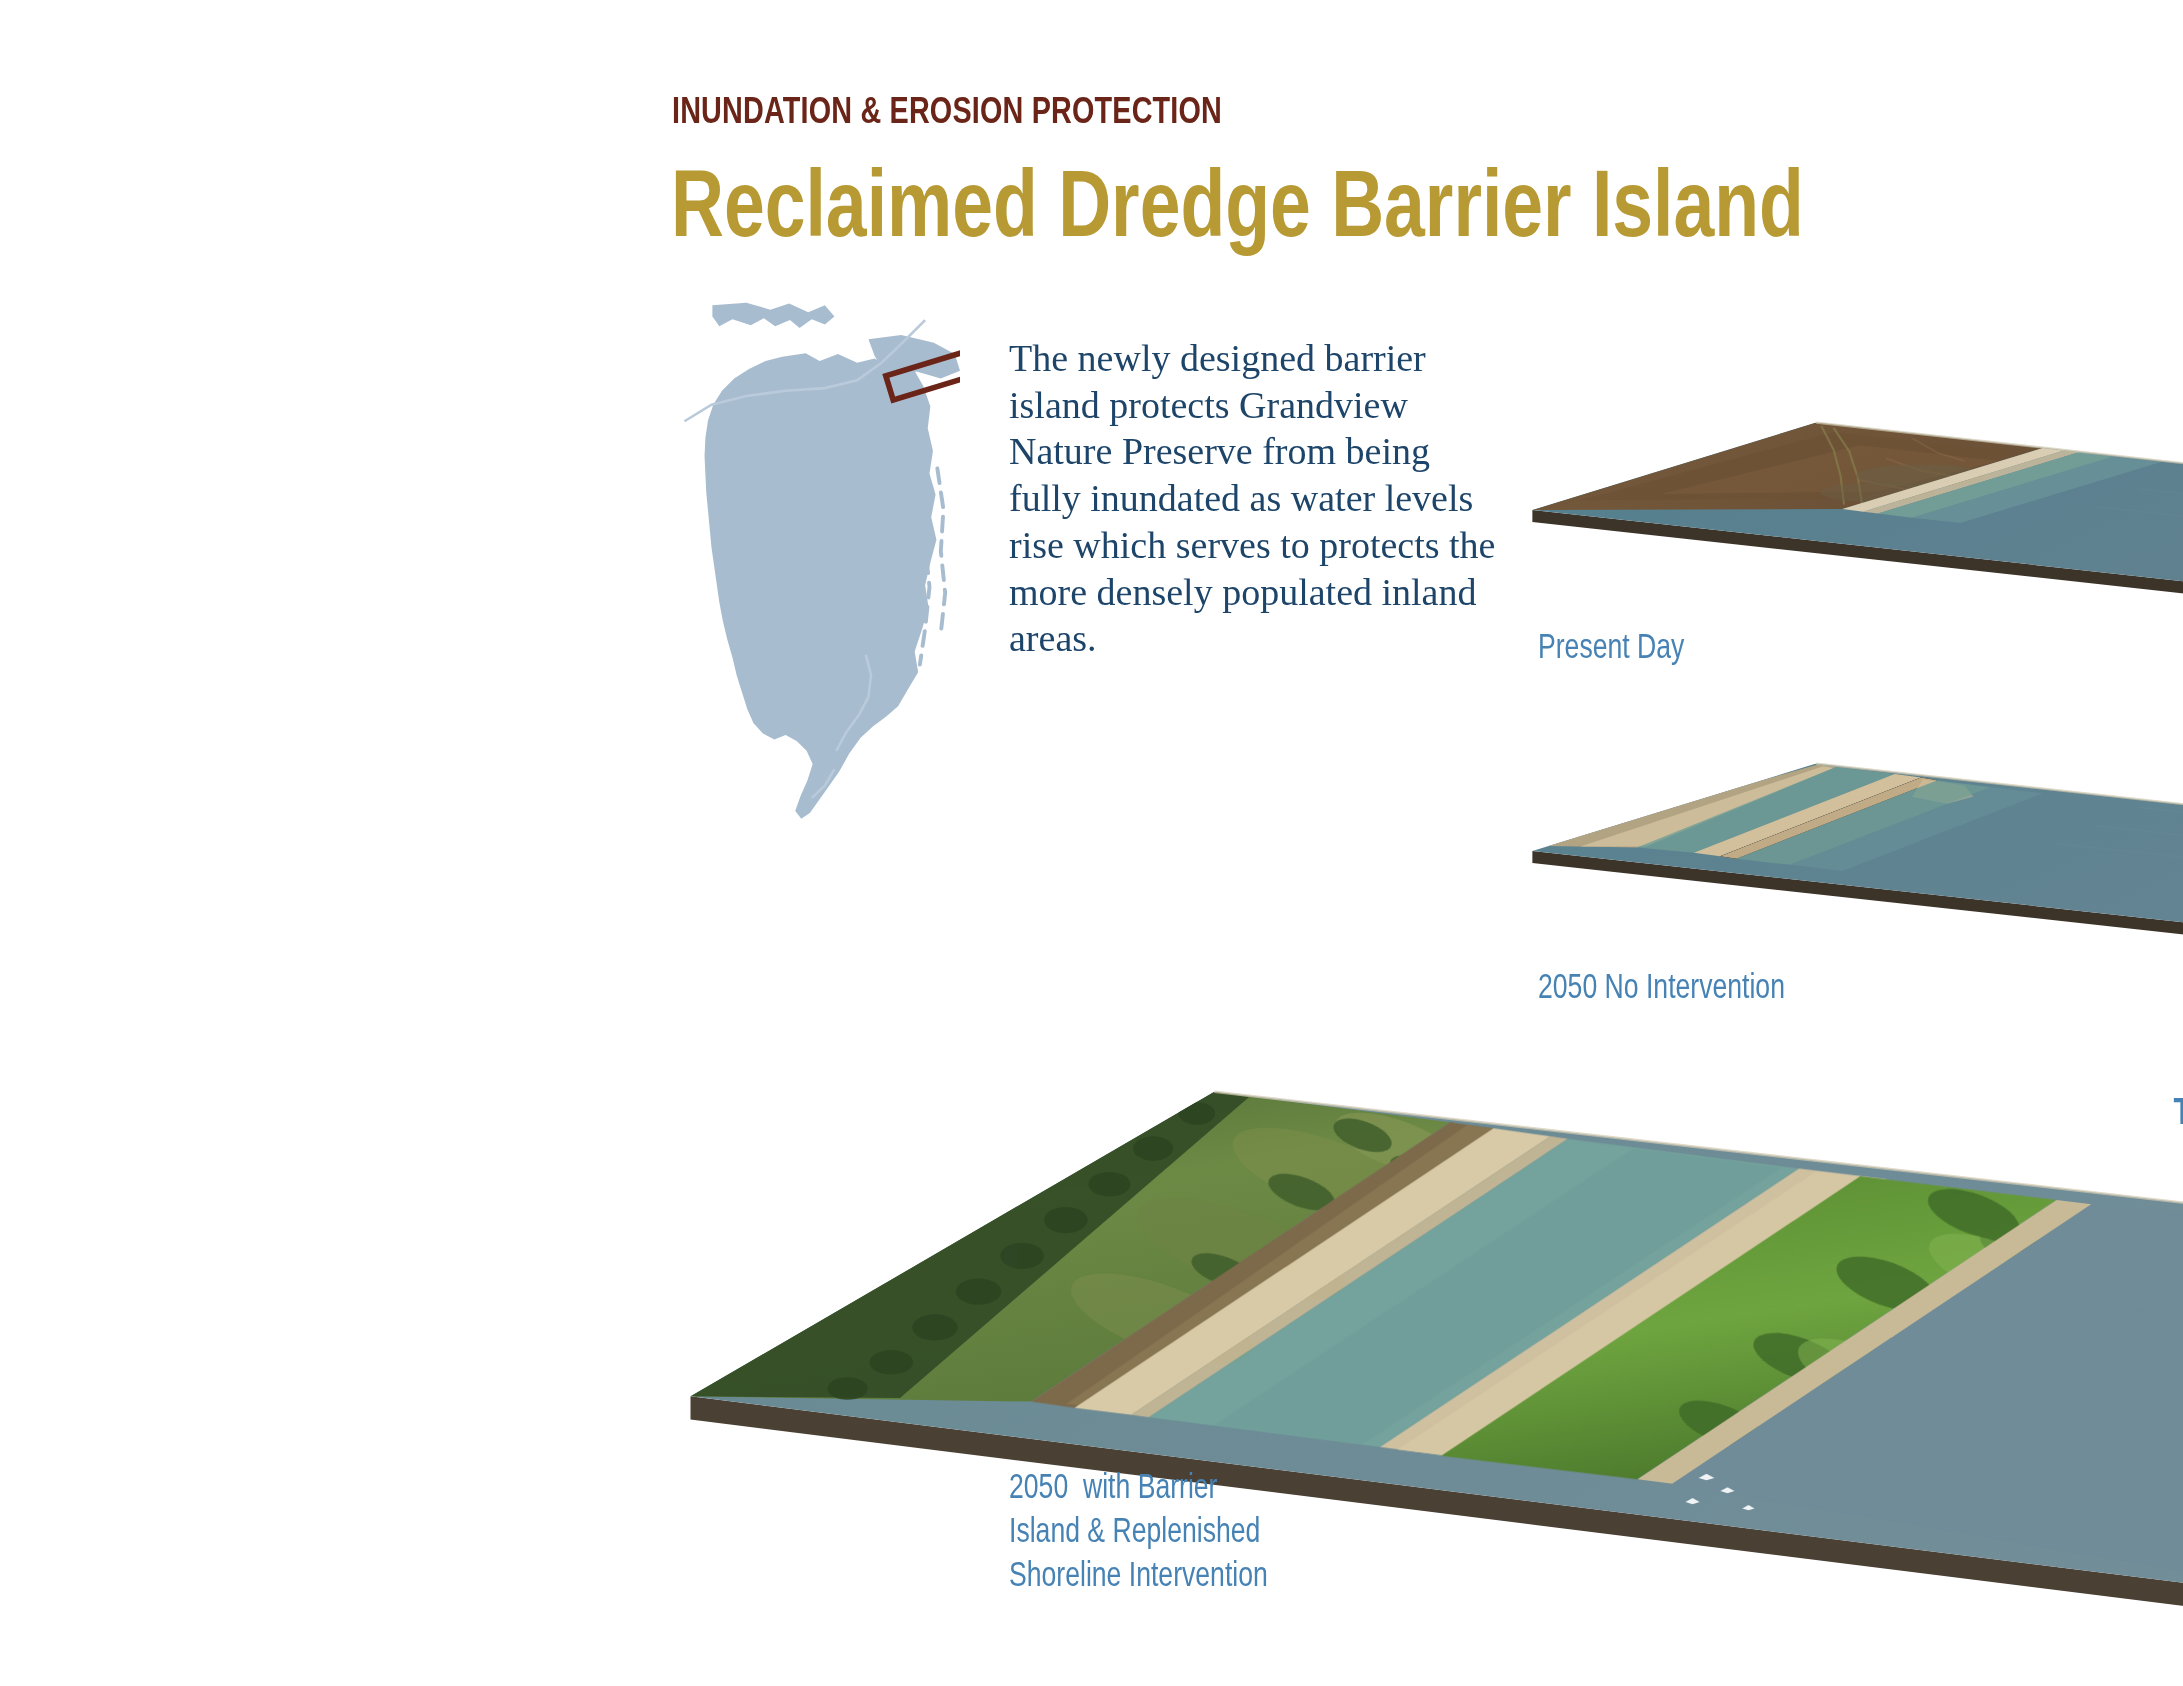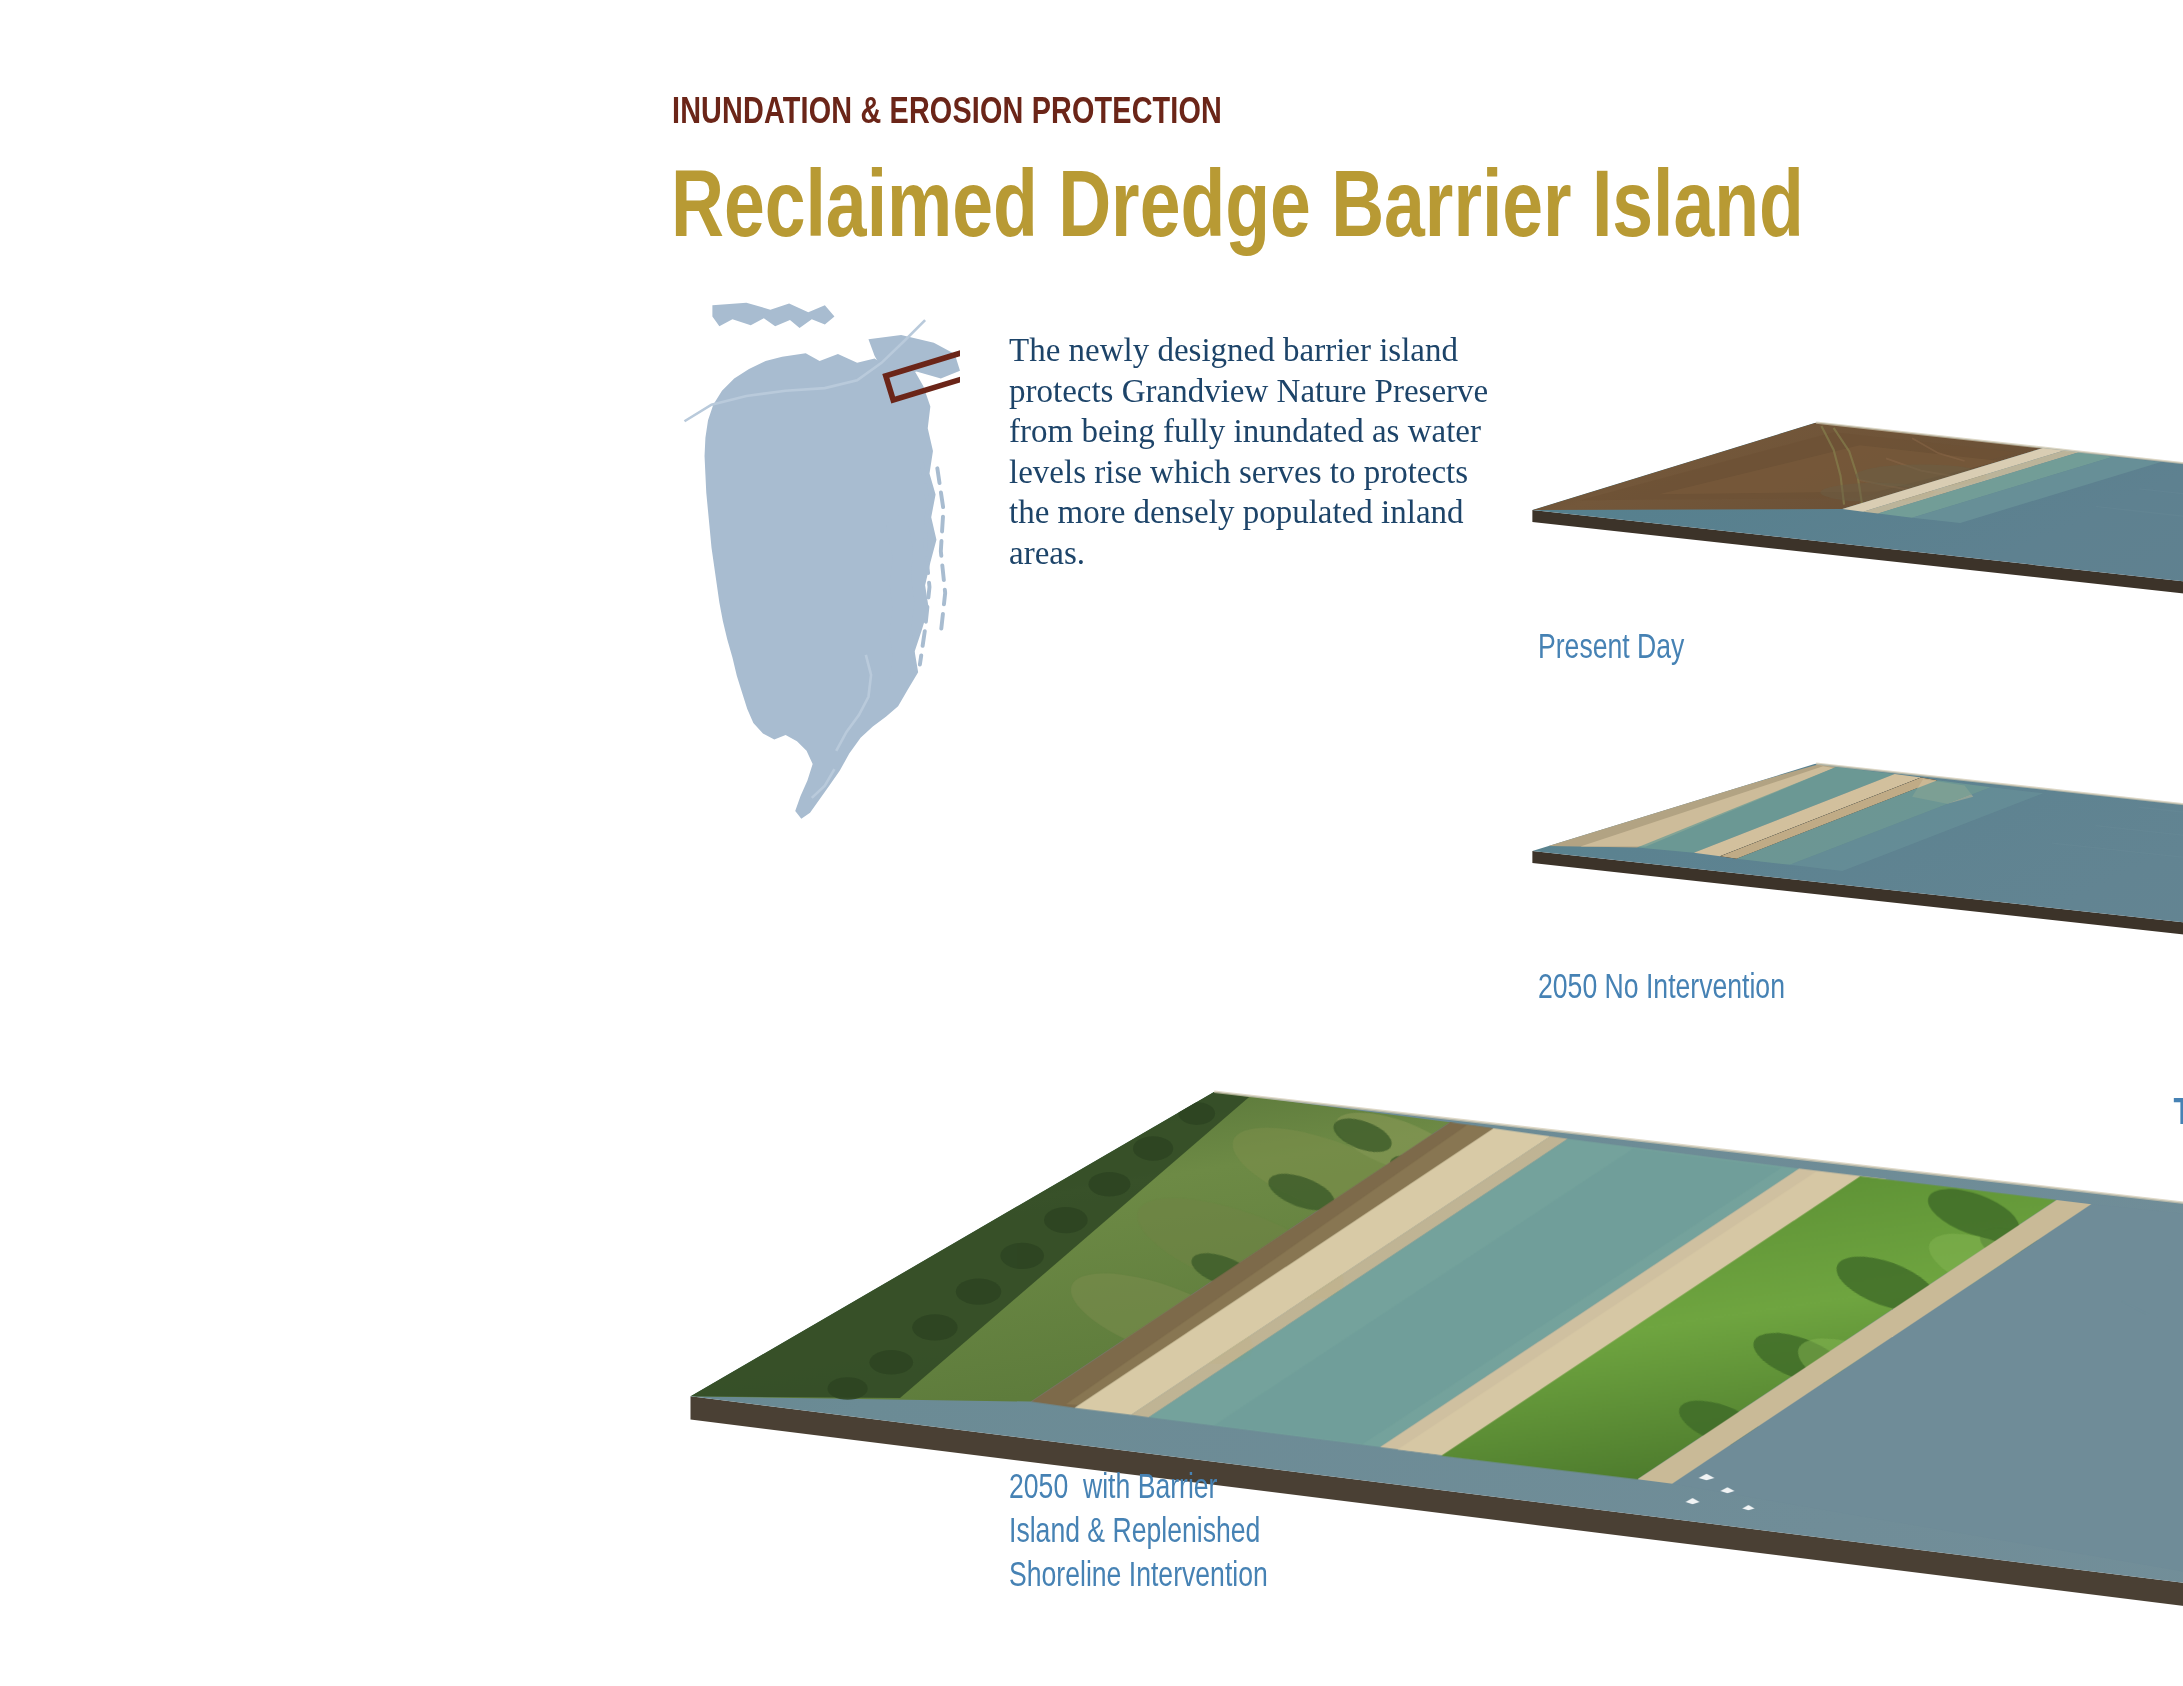--- a/index.html
+++ b/index.html
@@ -26,21 +26,21 @@
   }
 
   
   #locator{position:absolute;left:681px;top:297px;width:279px;height:524px;}
   #locator svg{display:block;width:100%;height:100%;}
 
   
   #intro{
     position:absolute;left:1009px;top:297px;width:489px;
     font-family:"Liberation Serif", serif;
-    font-size:33px;line-height:1.23;color:#1d4469;
+    font-size:38px;line-height:1.23;color:#1d4469;
     text-align:left;
   }
 
   
   .slab{position:absolute;}
   .slab svg{display:block;overflow:visible;}
 
   
   .caption{
     position:absolute;

